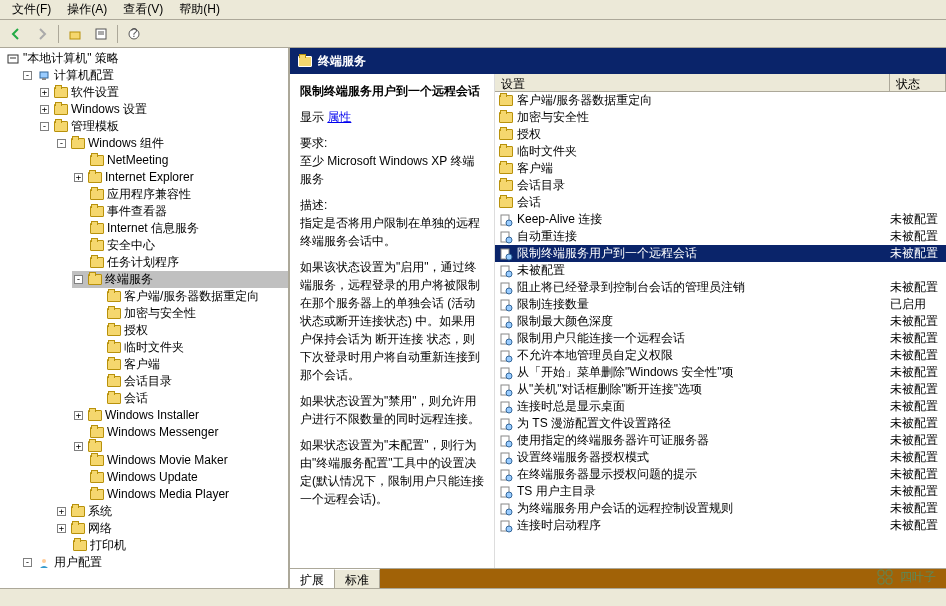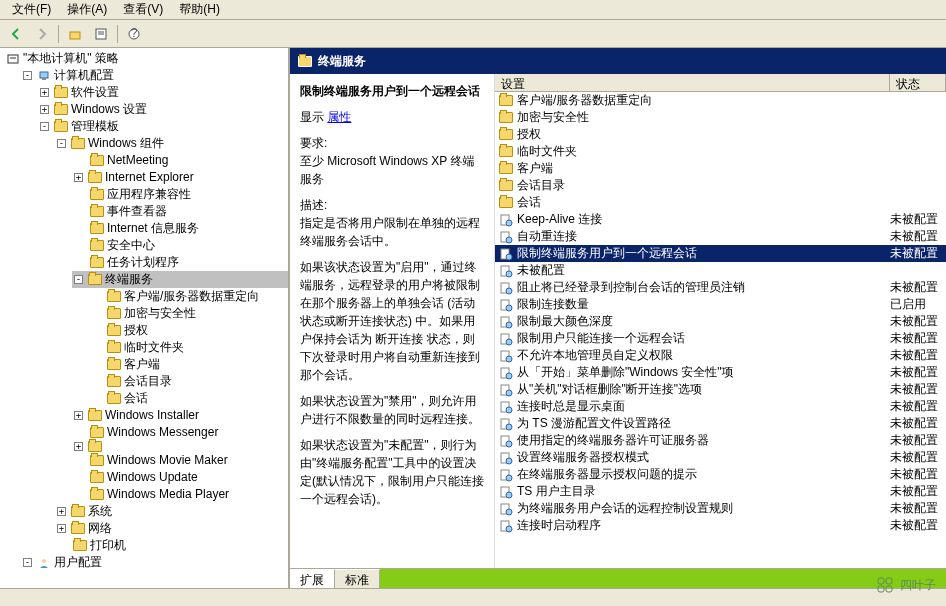--- a/index.html
+++ b/index.html
@@ -23,32 +23,32 @@
 .desc p { margin-bottom: 8px; }
 .list { flex: 1; overflow-y: auto; display: flex; flex-direction: column; }
 .colhdr { display: flex; background: #ece9d8; border-bottom: 1px solid #aca899; height: 18px; position: sticky; top: 0; }
 .colhdr > div { padding: 2px 6px; border-right: 1px solid #aca899; }
 .c1 { flex: 1; } .c2 { width: 56px; }
 .row { display: flex; align-items: center; padding: 1px 4px; gap: 4px; height: 17px; }
 .row.sel { background: #0a246a; color: #fff; }
 .row .nm { flex: 1; white-space: nowrap; overflow: hidden; }
 .row .st { width: 52px; text-align: left; }
 .polico { width: 14px; height: 14px; flex-shrink: 0; display: flex; align-items: center; justify-content: center; }
-.tabs { display: flex; border-top: 1px solid #aca899; background: #84cc16; height: 20px; }
+.tabs { display: flex; border-top: 1px solid #aca899; background: #a16207; height: 20px; }
 .tab { padding: 2px 10px; border-right: 1px solid #aca899; border-top: 1px solid #fff; background: #ece9d8; }
 .tab.act { background: #fff; }
 .tree { line-height: 17px; }
 .tree ul { list-style: none; padding-left: 17px; }
 .tree > ul { padding-left: 4px; }
 .tree li { white-space: nowrap; position: relative; }
 .tree .nd { display: flex; align-items: center; gap: 3px; padding: 0 2px; cursor: default; }
 .tree .nd.on { background: #c0c0c0; }
 .tgl { width: 9px; height: 9px; border: 1px solid #808080; background: #fff; display: inline-flex; align-items: center; justify-content: center; font-size: 9px; line-height: 1; margin-right: 2px; font-family: monospace; }
 .sp { width: 13px; display: inline-block; }
-.watermark { position: absolute; bottom: 12px; right: 10px; color: #5b8a5b; font-size: 16px; display: flex; align-items: center; gap: 6px; font-family: sans-serif; }
+.watermark { position: absolute; bottom: 20px; right: 10px; color: #5b8a5b; font-size: 16px; display: flex; align-items: center; gap: 6px; font-family: sans-serif; }
 .statusbar { border-top: 1px solid #aca899; height: 18px; background: #ece9d8; }
 svg { display: block; }
 </style>
 </head>
 <body>
 
 <div class="menubar">
   <span>文件(F)</span>
   <span>操作(A)</span>
   <span>查看(V)</span>

